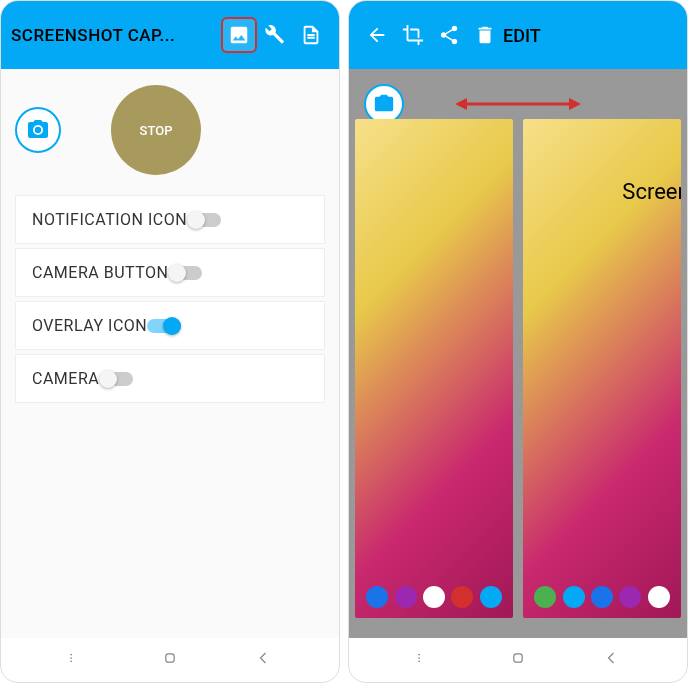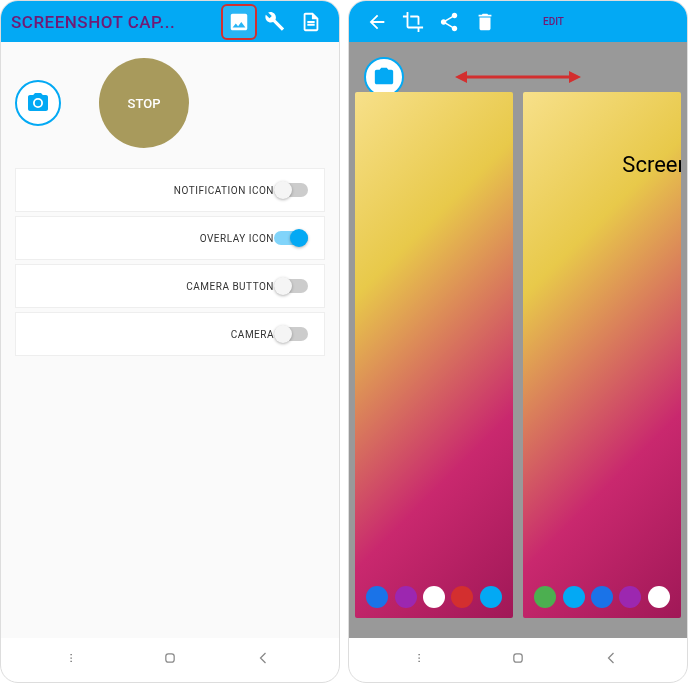--- a/index.html
+++ b/index.html
@@ -1,33 +1,33 @@
 <!DOCTYPE html>
 <html><head>
   <meta charset="utf-8">
   <style>
     * { margin: 0; padding: 0; box-sizing: border-box; }
     body { font-family: Roboto, -apple-system, sans-serif; background: #fff; width: 690px; height: 683px; display: flex; gap: 8px; }
     .phone { width: 340px; height: 683px; background: #fff; border: 1px solid #ddd; border-radius: 18px; overflow: hidden; position: relative; display: flex; flex-direction: column; }
-    .appbar { height: 41px; background: #03a9f4; display: flex; align-items: center; padding: 0 10px; color: #701a75; }
+    .appbar { height: 68px; background: #03a9f4; display: flex; align-items: center; padding: 0 10px; color: #000000; }
     .appbar-title { font-size: 17px; font-weight: 500; letter-spacing: 0.5px; white-space: nowrap; overflow: hidden; flex: 1; }
     .appbar-icon { width: 36px; height: 36px; display: flex; align-items: center; justify-content: center; cursor: pointer; flex-shrink: 0; }
     .appbar-icon svg { width: 22px; height: 22px; fill: #fff; }
     .highlight { border: 2px solid #d32f2f; border-radius: 6px; background: rgba(255,255,255,0.15); padding: 2px; }
     .content { flex: 1; background: #fafafa; padding: 16px 14px; overflow: hidden; }
-    .top-row { display: flex; align-items: center; gap: 18px; margin-bottom: 20px; }
+    .top-row { display: flex; align-items: center; gap: 30px; margin-bottom: 20px; }
     .camera-btn { width: 46px; height: 46px; border-radius: 50%; background: #fff; border: 2px solid #03a9f4; display: flex; align-items: center; justify-content: center; }
     .camera-btn svg { width: 24px; height: 24px; fill: #03a9f4; }
     .stop-btn { width: 90px; height: 90px; border-radius: 50%; background: #a89a5c; display: flex; align-items: center; justify-content: center; color: #fff; font-size: 13px; font-weight: 500; margin-left: 20px; }
-    .setting-row { background: #fff; border: 1px solid #eee; padding: 14px 16px; display: flex; align-items: center; justify-content: flex-end; margin-bottom: 4px; font-size: 10px; letter-spacing: 0.5px; color: #333; }
+    .setting-row { background: #fff; border: 1px solid #eee; padding: 14px 16px; display: flex; align-items: center; justify-content: flex-start; margin-bottom: 4px; font-size: 16px; letter-spacing: 0.5px; color: #333; }
     .toggle { width: 34px; height: 14px; background: #ccc; border-radius: 10px; position: relative; }
     .toggle::after { content: ''; position: absolute; width: 18px; height: 18px; background: #f5f5f5; border-radius: 50%; top: -2px; left: 0; box-shadow: 0 1px 3px rgba(0,0,0,0.3); }
     .toggle.on { background: #81d4fa; }
     .toggle.on::after { background: #03a9f4; left: 16px; }
-    .edit-text { font-size: 10px; font-weight: 500; margin-left: 40px; }
+    .edit-text { font-size: 18px; font-weight: 500; }
     .gallery-area { flex: 1; background: #999; display: flex; padding: 50px 6px 20px; gap: 10px; position: relative; overflow: hidden; }
     .thumb { flex: 1; background: linear-gradient(135deg, #f7e08a 0%, #e8c94a 30%, #c9286e 70%, #a01857 100%); border-radius: 2px; position: relative; overflow: hidden; }
     .thumb-dock { position: absolute; bottom: 10px; left: 0; right: 0; display: flex; justify-content: space-around; padding: 0 8px; }
     .dock-icon { width: 22px; height: 22px; border-radius: 50%; }
     .arrow-overlay { position: absolute; top: 25px; left: 50%; transform: translateX(-50%); }
     .arrow-overlay svg { width: 130px; height: 20px; }
     .thumb-text { position: absolute; top: 60px; right: -20px; font-size: 22px; color: #000; }
     .thumb-camera { position: absolute; top: 15px; left: 15px; width: 40px; height: 40px; border-radius: 50%; background: #fff; border: 2px solid #03a9f4; display: flex; align-items: center; justify-content: center; }
     .navbar { height: 44px; display: flex; align-items: center; justify-content: space-around; padding: 0 30px; }
     .nav-item svg { width: 20px; height: 20px; stroke: #888; fill: none; stroke-width: 1.5; }
@@ -61,26 +61,26 @@
             <path d="M12 15.2a3.2 3.2 0 1 0 0-6.4 3.2 3.2 0 0 0 0 6.4zM9 2l-1.8 2H4c-1.1 0-2 .9-2 2v12c0 1.1.9 2 2 2h16c1.1 0 2-.9 2-2V6c0-1.1-.9-2-2-2h-3.2L15 2H9zm3 15a5 5 0 1 1 0-10 5 5 0 0 1 0 10z"></path>
           </svg>
       </div>
       <div class="stop-btn">STOP</div>
     </div>
     <div class="setting-row">
       <span>NOTIFICATION ICON</span>
       <div class="toggle"></div>
     </div>
     <div class="setting-row">
+      <span>CAMERA BUTTON</span>
+      <div class="toggle"></div>
+    </div>
+    <div class="setting-row">
       <span>OVERLAY ICON</span>
       <div class="toggle on"></div>
-    </div>
-    <div class="setting-row">
-      <span>CAMERA BUTTON</span>
-      <div class="toggle"></div>
     </div>
     <div class="setting-row">
       <span>CAMERA</span>
       <div class="toggle"></div>
     </div>
   </div>
   <div class="navbar">
     <span class="nav-item"><svg viewBox="0 0 24 24">
           <path d="M4 8h2M4 12h2M4 16h2"></path>
         </svg></span>

